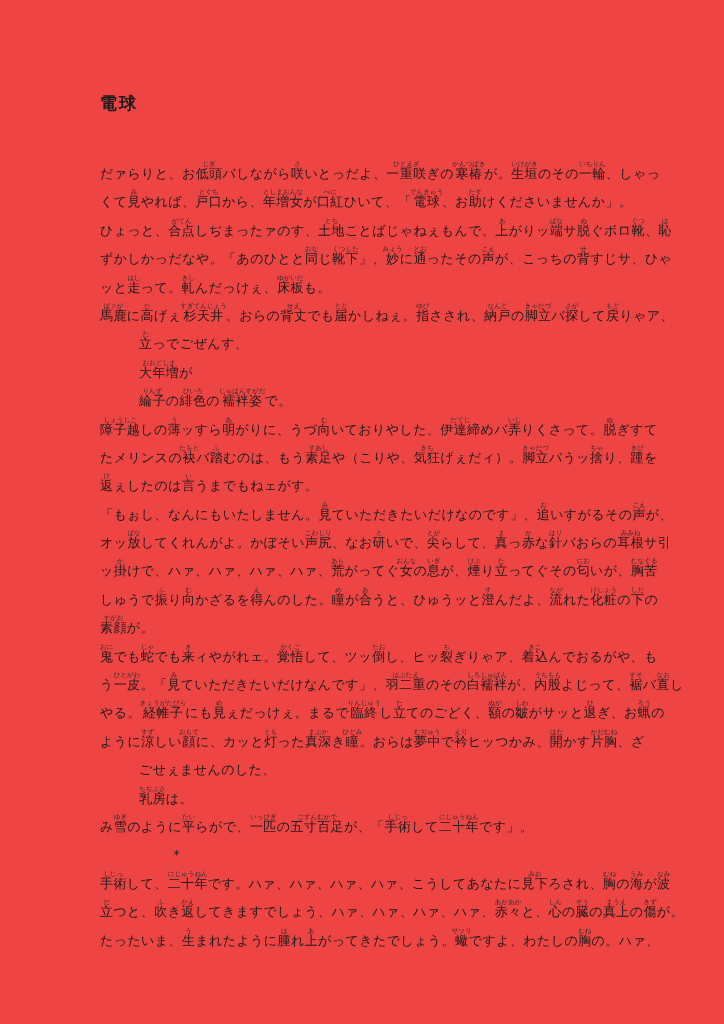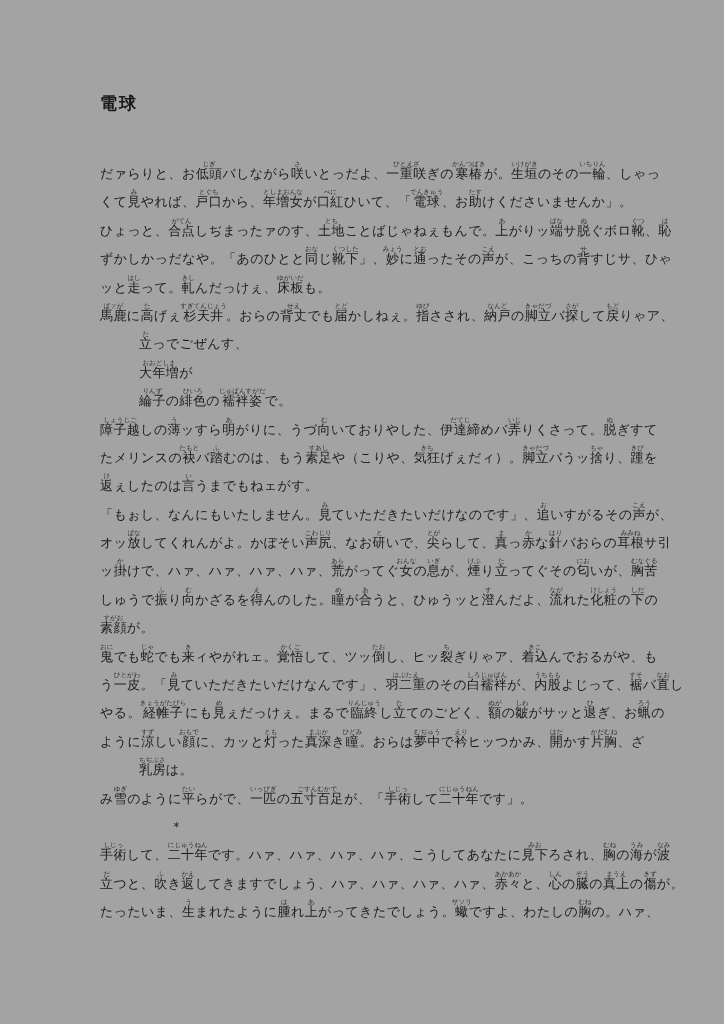--- a/index.html
+++ b/index.html
@@ -6,21 +6,21 @@
   body {
     width: 724px; height: 1024px;
     background: #ffffff;
     color: #1b1b1b;
     font-family: "Liberation Serif", "DejaVu Serif", serif;
     overflow: hidden;
   }
   .page {
     position: relative;
     width: 724px; height: 1024px;
-    background: #a3a3a3;
+    background: #ef4444;
   }
   .title {
     position: absolute;
     left: 100px; top: 92px;
     margin: 0;
     font-size: 17px;
     font-weight: bold;
     letter-spacing: 2px;
   }
   .text-body {
@@ -65,20 +65,21 @@
       <div class="line indent-0"><ruby>返<rt>け</rt></ruby>ぇしたのは<ruby>言<rt>い</rt></ruby>うまでもねェがす。</div>
       <div class="line indent-0">「もぉし、なんにもいたしません。<ruby>見<rt>み</rt></ruby>ていただきたいだけなのです」、<ruby>追<rt>お</rt></ruby>いすがるその<ruby>声<rt>こえ</rt></ruby>が、</div>
       <div class="line indent-0">オッ<ruby>放<rt>ぱな</rt></ruby>してくれんがよ。かぼそい<ruby>声尻<rt>こわじり</rt></ruby>、なお<ruby>研<rt>と</rt></ruby>いで、<ruby>尖<rt>とが</rt></ruby>らして、<ruby>真<rt>ま</rt></ruby>っ<ruby>赤<rt>か</rt></ruby>な<ruby>針<rt>はり</rt></ruby>バおらの<ruby>耳根<rt>みみね</rt></ruby>サ引</div>
       <div class="line indent-0">ッ<ruby>掛<rt>か</rt></ruby>けで、ハァ、ハァ、ハァ、ハァ、<ruby>荒<rt>あら</rt></ruby>がってぐ<ruby>女<rt>おんな</rt></ruby>の<ruby>息<rt>いぎ</rt></ruby>が、<ruby>煙<rt>けぶ</rt></ruby>り<ruby>立<rt>た</rt></ruby>ってぐその<ruby>匂<rt>にお</rt></ruby>いが、<ruby>胸苦<rt>むなぐる</rt></ruby></div>
       <div class="line indent-0">しゅうで<ruby>振<rt>ふ</rt></ruby>り<ruby>向<rt>む</rt></ruby>かざるを<ruby>得<rt>え</rt></ruby>んのした。<ruby>瞳<rt>め</rt></ruby>が<ruby>合<rt>あ</rt></ruby>うと、ひゅうッと<ruby>澄<rt>す</rt></ruby>んだよ、<ruby>流<rt>なが</rt></ruby>れた<ruby>化粧<rt>けしょう</rt></ruby>の<ruby>下<rt>しだ</rt></ruby>の</div>
       <div class="line indent-0"><ruby>素顔<rt>すがお</rt></ruby>が。</div>
       <div class="line indent-0"><ruby>鬼<rt>おに</rt></ruby>でも<ruby>蛇<rt>じゃ</rt></ruby>でも<ruby>来<rt>き</rt></ruby>ィやがれェ。<ruby>覚悟<rt>かくご</rt></ruby>して、ツッ<ruby>倒<rt>たお</rt></ruby>し、ヒッ<ruby>裂<rt>ち</rt></ruby>ぎりゃア、<ruby>着込<rt>きこ</rt></ruby>んでおるがや、も</div>
       <div class="line indent-0">う<ruby>一皮<rt>ひとがわ</rt></ruby>。「<ruby>見<rt>み</rt></ruby>ていただきたいだけなんです」、<ruby>羽二重<rt>はぶたえ</rt></ruby>のその<ruby>白襦袢<rt>しろじゅばん</rt></ruby>が、<ruby>内股<rt>うちもも</rt></ruby>よじって、<ruby>裾<rt>すそ</rt></ruby>バ<ruby>直<rt>なお</rt></ruby>し</div>
       <div class="line indent-0">やる。<ruby>経帷子<rt>きょうがたびら</rt></ruby>にも<ruby>見<rt>め</rt></ruby>ぇだっけぇ。まるで<ruby>臨終<rt>りんじゅう</rt></ruby>し<ruby>立<rt>た</rt></ruby>てのごどく、<ruby>額<rt>ぬが</rt></ruby>の<ruby>皺<rt>しわ</rt></ruby>がサッと<ruby>退<rt>ひ</rt></ruby>ぎ、お<ruby>蝋<rt>ろう</rt></ruby>の</div>
       <div class="line indent-0">ように<ruby>涼<rt>すず</rt></ruby>しい<ruby>顔<rt>おもで</rt></ruby>に、カッと<ruby>灯<rt>とも</rt></ruby>った<ruby>真深<rt>まぶか</rt></ruby>き<ruby>瞳<rt>ひどみ</rt></ruby>。おらは<ruby>夢中<rt>むぢゅう</rt></ruby>で<ruby>衿<rt>えり</rt></ruby>ヒッつかみ、<ruby>開<rt>はだ</rt></ruby>かす<ruby>片胸<rt>かだむね</rt></ruby>、ざ</div>
+      <div class="line indent-1">ごせぇませんのした、</div>
       <div class="line indent-1"><ruby>乳房<rt>ちぢぶさ</rt></ruby>は。</div>
       <div class="line indent-0">み<ruby>雪<rt>ゆぎ</rt></ruby>のように<ruby>平<rt>たい</rt></ruby>らがで、<ruby>一匹<rt>いっぴぎ</rt></ruby>の<ruby>五寸百足<rt>ごすんむかで</rt></ruby>が、「<ruby>手術<rt>しじっ</rt></ruby>して<ruby>二十年<rt>にじゅうねん</rt></ruby>です」。</div>
       <div class="line indent-2">＊</div>
       <div class="line indent-0"><ruby>手術<rt>しじっ</rt></ruby>して、<ruby>二十年<rt>にじゅうねん</rt></ruby>です。ハァ、ハァ、ハァ、ハァ、こうしてあなたに<ruby>見下<rt>みお</rt></ruby>ろされ、<ruby>胸<rt>むね</rt></ruby>の<ruby>海<rt>うみ</rt></ruby>が<ruby>波<rt>なみ</rt></ruby></div>
       <div class="line indent-0"><ruby>立<rt>だ</rt></ruby>つと、<ruby>吹<rt>ふ</rt></ruby>き<ruby>返<rt>かえ</rt></ruby>してきますでしょう、ハァ、ハァ、ハァ、ハァ、<ruby>赤々<rt>あかあか</rt></ruby>と、<ruby>心<rt>しん</rt></ruby>の<ruby>臓<rt>ぞう</rt></ruby>の<ruby>真上<rt>まうえ</rt></ruby>の<ruby>傷<rt>きず</rt></ruby>が。</div>
       <div class="line indent-0">たったいま、<ruby>生<rt>う</rt></ruby>まれたように<ruby>腫<rt>は</rt></ruby>れ<ruby>上<rt>あ</rt></ruby>がってきたでしょう。<ruby>蠍<rt>サソリ</rt></ruby>ですよ、わたしの<ruby>胸<rt>むね</rt></ruby>の。ハァ、</div>
     </div>
 </div>
 
 </body></html>

